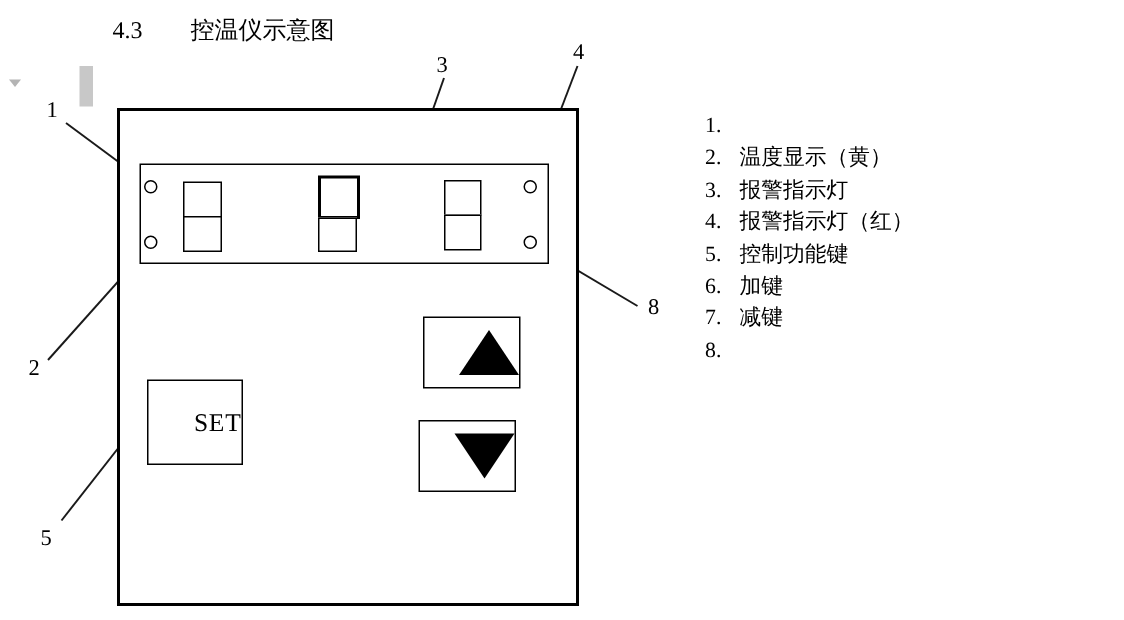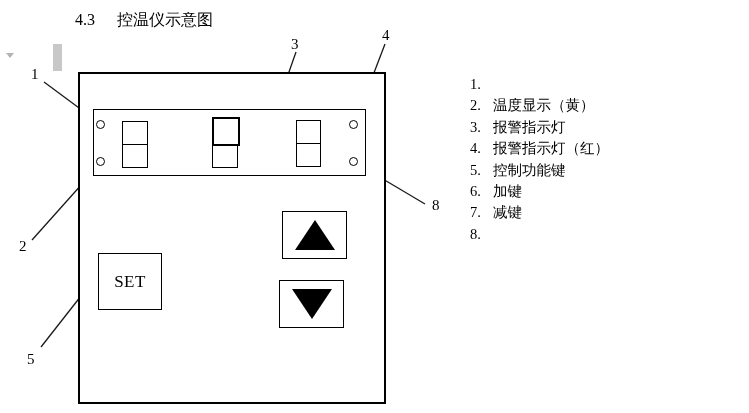--- a/index.html
+++ b/index.html
@@ -3,21 +3,21 @@
 <meta charset="utf-8">
 <style>
   html,body{margin:0;padding:0;background:#fff;}
   *{box-sizing:border-box;}
   .stage{
     position:relative;width:749px;height:413px;background:#ffffff;
     font-family:"Liberation Serif","DejaVu Serif",serif;color:#000;overflow:hidden;
   }
   
   .doc-title{position:absolute;left:75px;top:10px;font-size:16px;white-space:nowrap;}
-  .doc-title .sec{margin-right:22px;}
+  .doc-title .sec{margin-right:32px;}
   
   .scroll-marker{position:absolute;left:53px;top:44px;width:9px;height:27px;background:#c8c8c8;}
   .cursor-mark{position:absolute;left:6px;top:53px;width:0;height:0;
     border-left:4px solid transparent;border-right:4px solid transparent;border-top:5px solid #b4b4b4;}
   
   .outer-panel{position:absolute;left:78px;top:72px;width:308px;height:332px;border:2px solid #000;background:#fff;}
   .display-strip{position:absolute;left:93px;top:109px;width:273px;height:67px;border:1.5px solid #000;background:#fff;}
   .lamp{position:absolute;width:9px;height:9px;border:1.3px solid #000;border-radius:50%;background:#fff;}
   .lamp1{left:96px;top:120px;}
   .lamp2{left:96px;top:157px;}
@@ -25,21 +25,21 @@
   .lamp8{left:349px;top:157px;}
   .seg{position:absolute;border:1.2px solid #000;background:#fff;}
   .seg.bold{border-width:2.6px;}
   .d1t{left:122px;top:121px;width:26px;height:24px;}
   .d1b{left:122px;top:144px;width:26px;height:24px;}
   .d2t{left:212px;top:117px;width:28px;height:29px;}
   .d2b{left:212px;top:145px;width:26px;height:23px;}
   .d3t{left:296px;top:120px;width:25px;height:24px;}
   .d3b{left:296px;top:143px;width:25px;height:24px;}
   
-  .btn{position:absolute;border:1.6px solid #000;background:#fff;display:flex;align-items:center;justify-content:center;}
+  .btn{position:absolute;border:1.6px solid #000;background:#fff;display:flex;align-items:center;justify-content:flex-end;}
   .set-btn{left:98px;top:253px;width:64px;height:57px;font-size:17px;letter-spacing:.5px;}
   .up-btn{left:282px;top:211px;width:65px;height:48px;}
   .down-btn{left:279px;top:280px;width:65px;height:48px;}
   .tri-up{width:0;height:0;border-left:20px solid transparent;border-right:20px solid transparent;border-bottom:30px solid #000;}
   .tri-down{width:0;height:0;border-left:20px solid transparent;border-right:20px solid transparent;border-top:30px solid #000;}
   
   .lines{position:absolute;left:0;top:0;width:749px;height:413px;pointer-events:none;}
   .callout{position:absolute;font-size:15px;line-height:1;}
   .n1{left:31px;top:67px;}
   .n2{left:19px;top:239px;}

